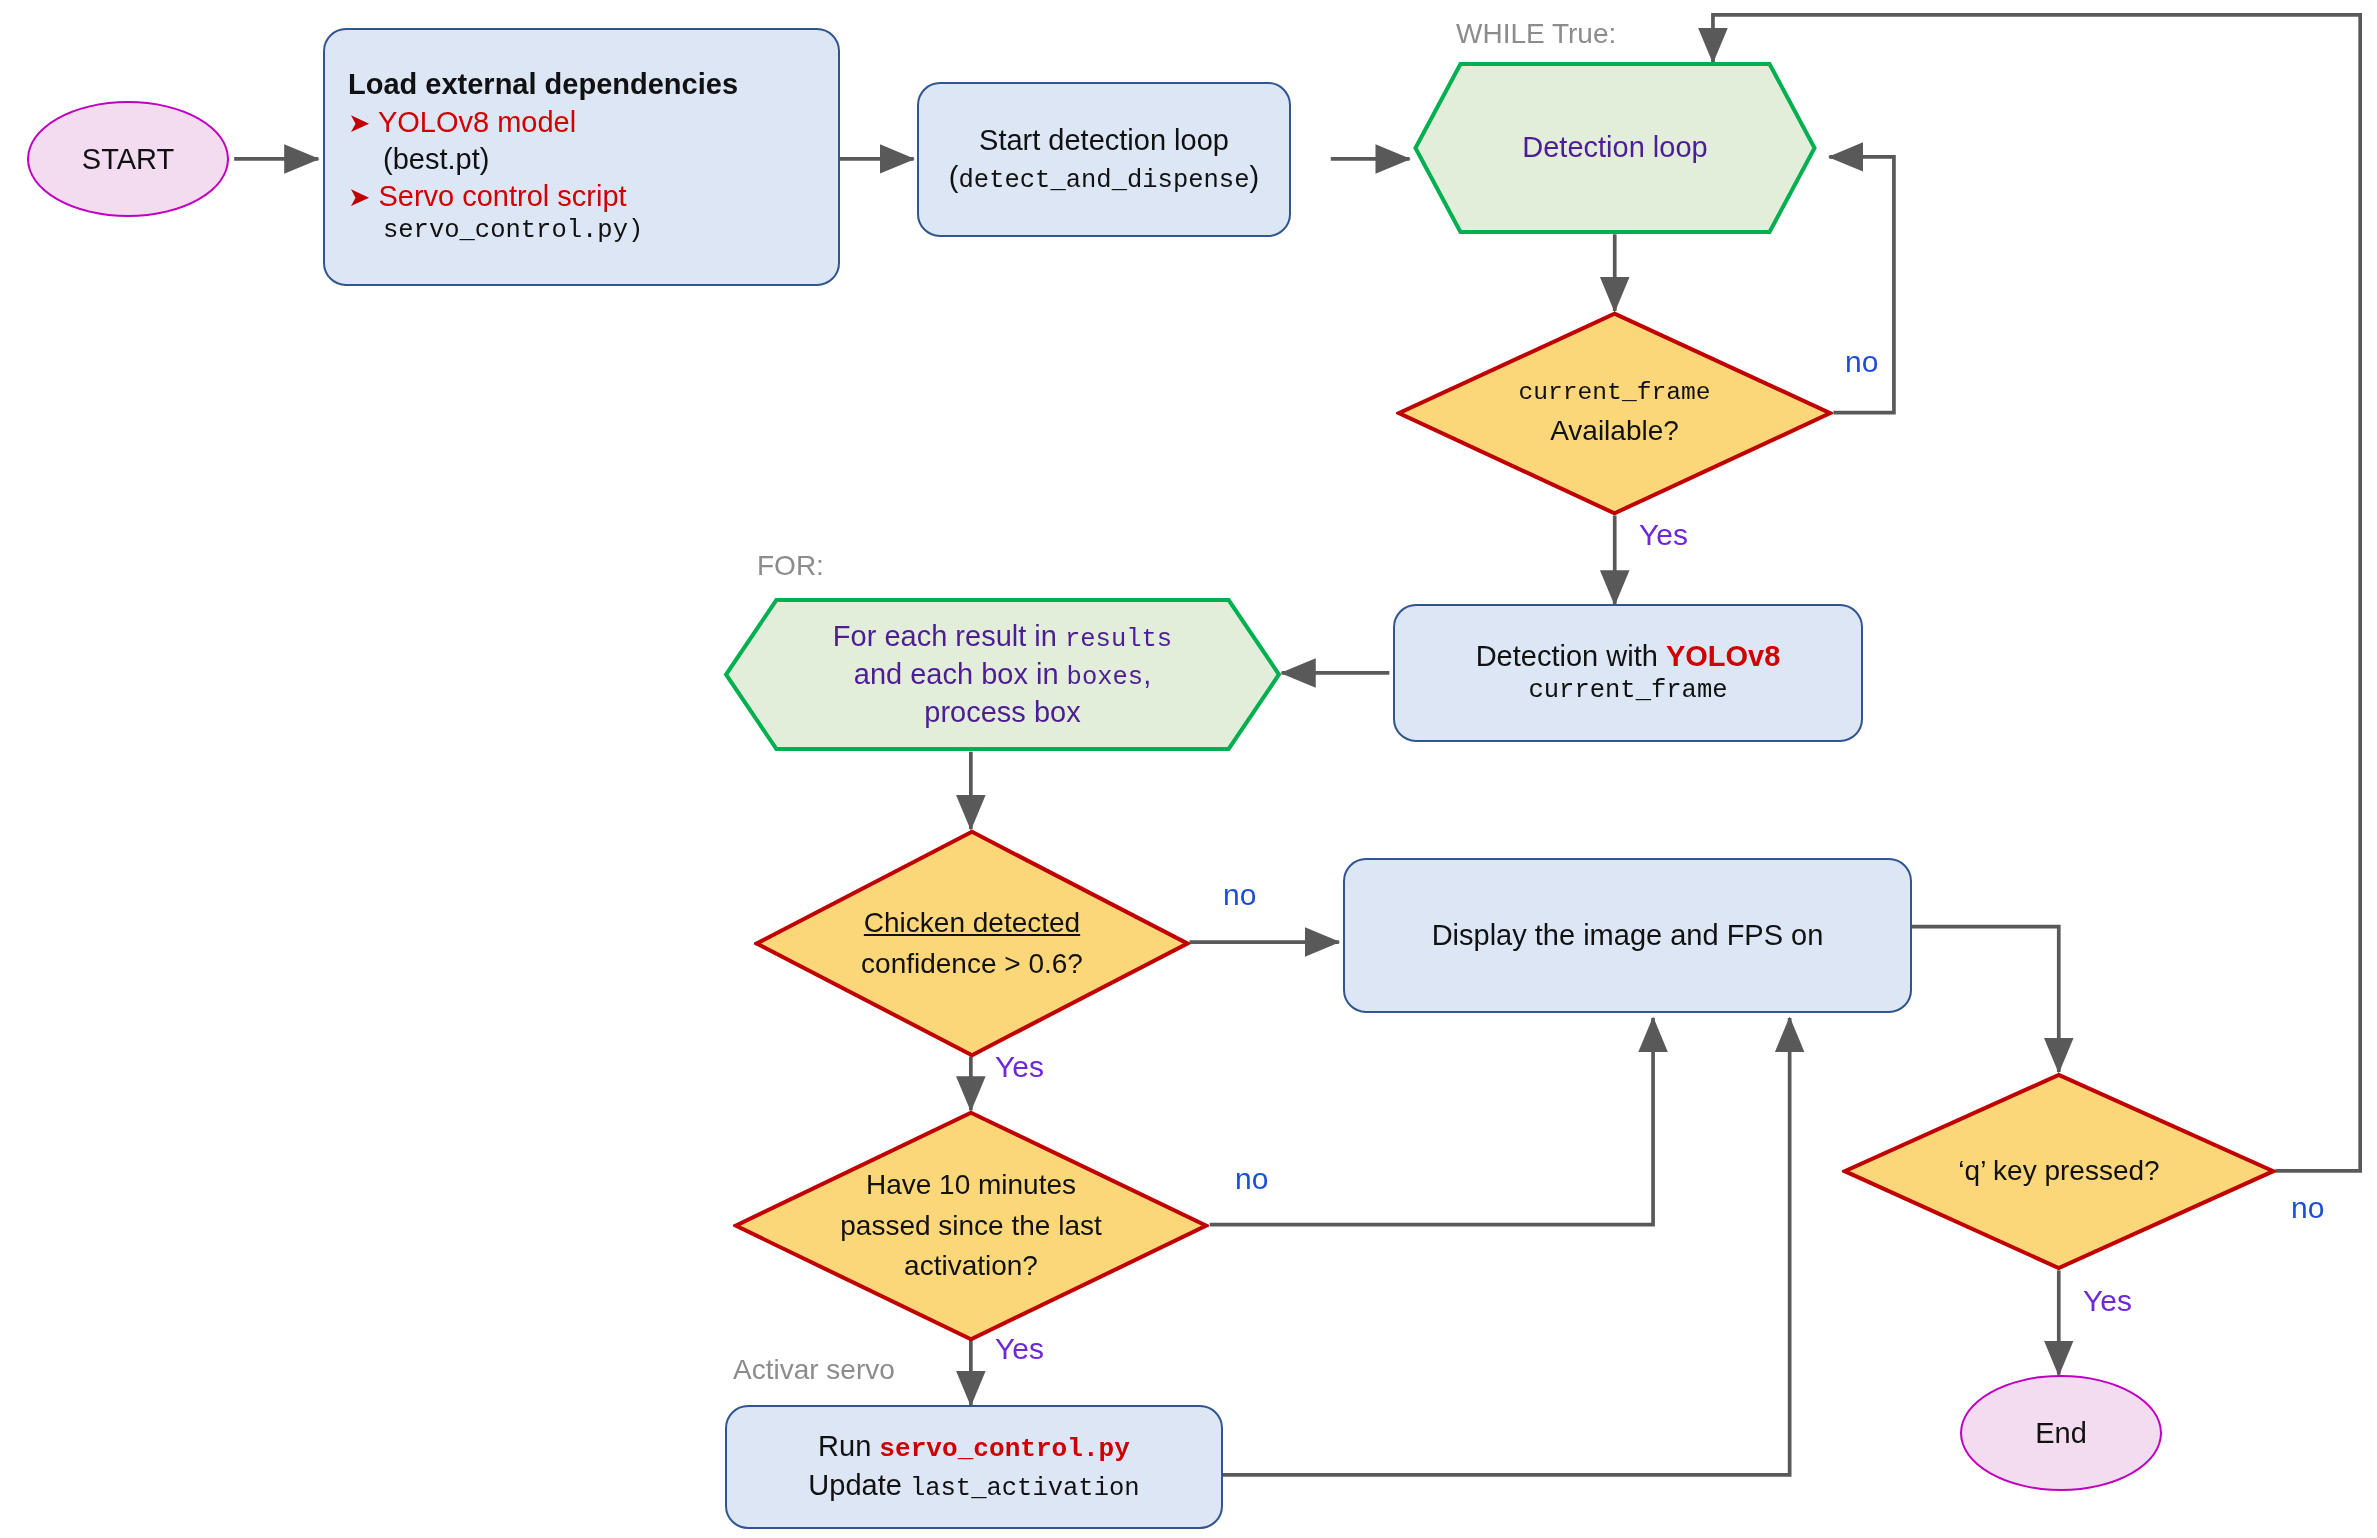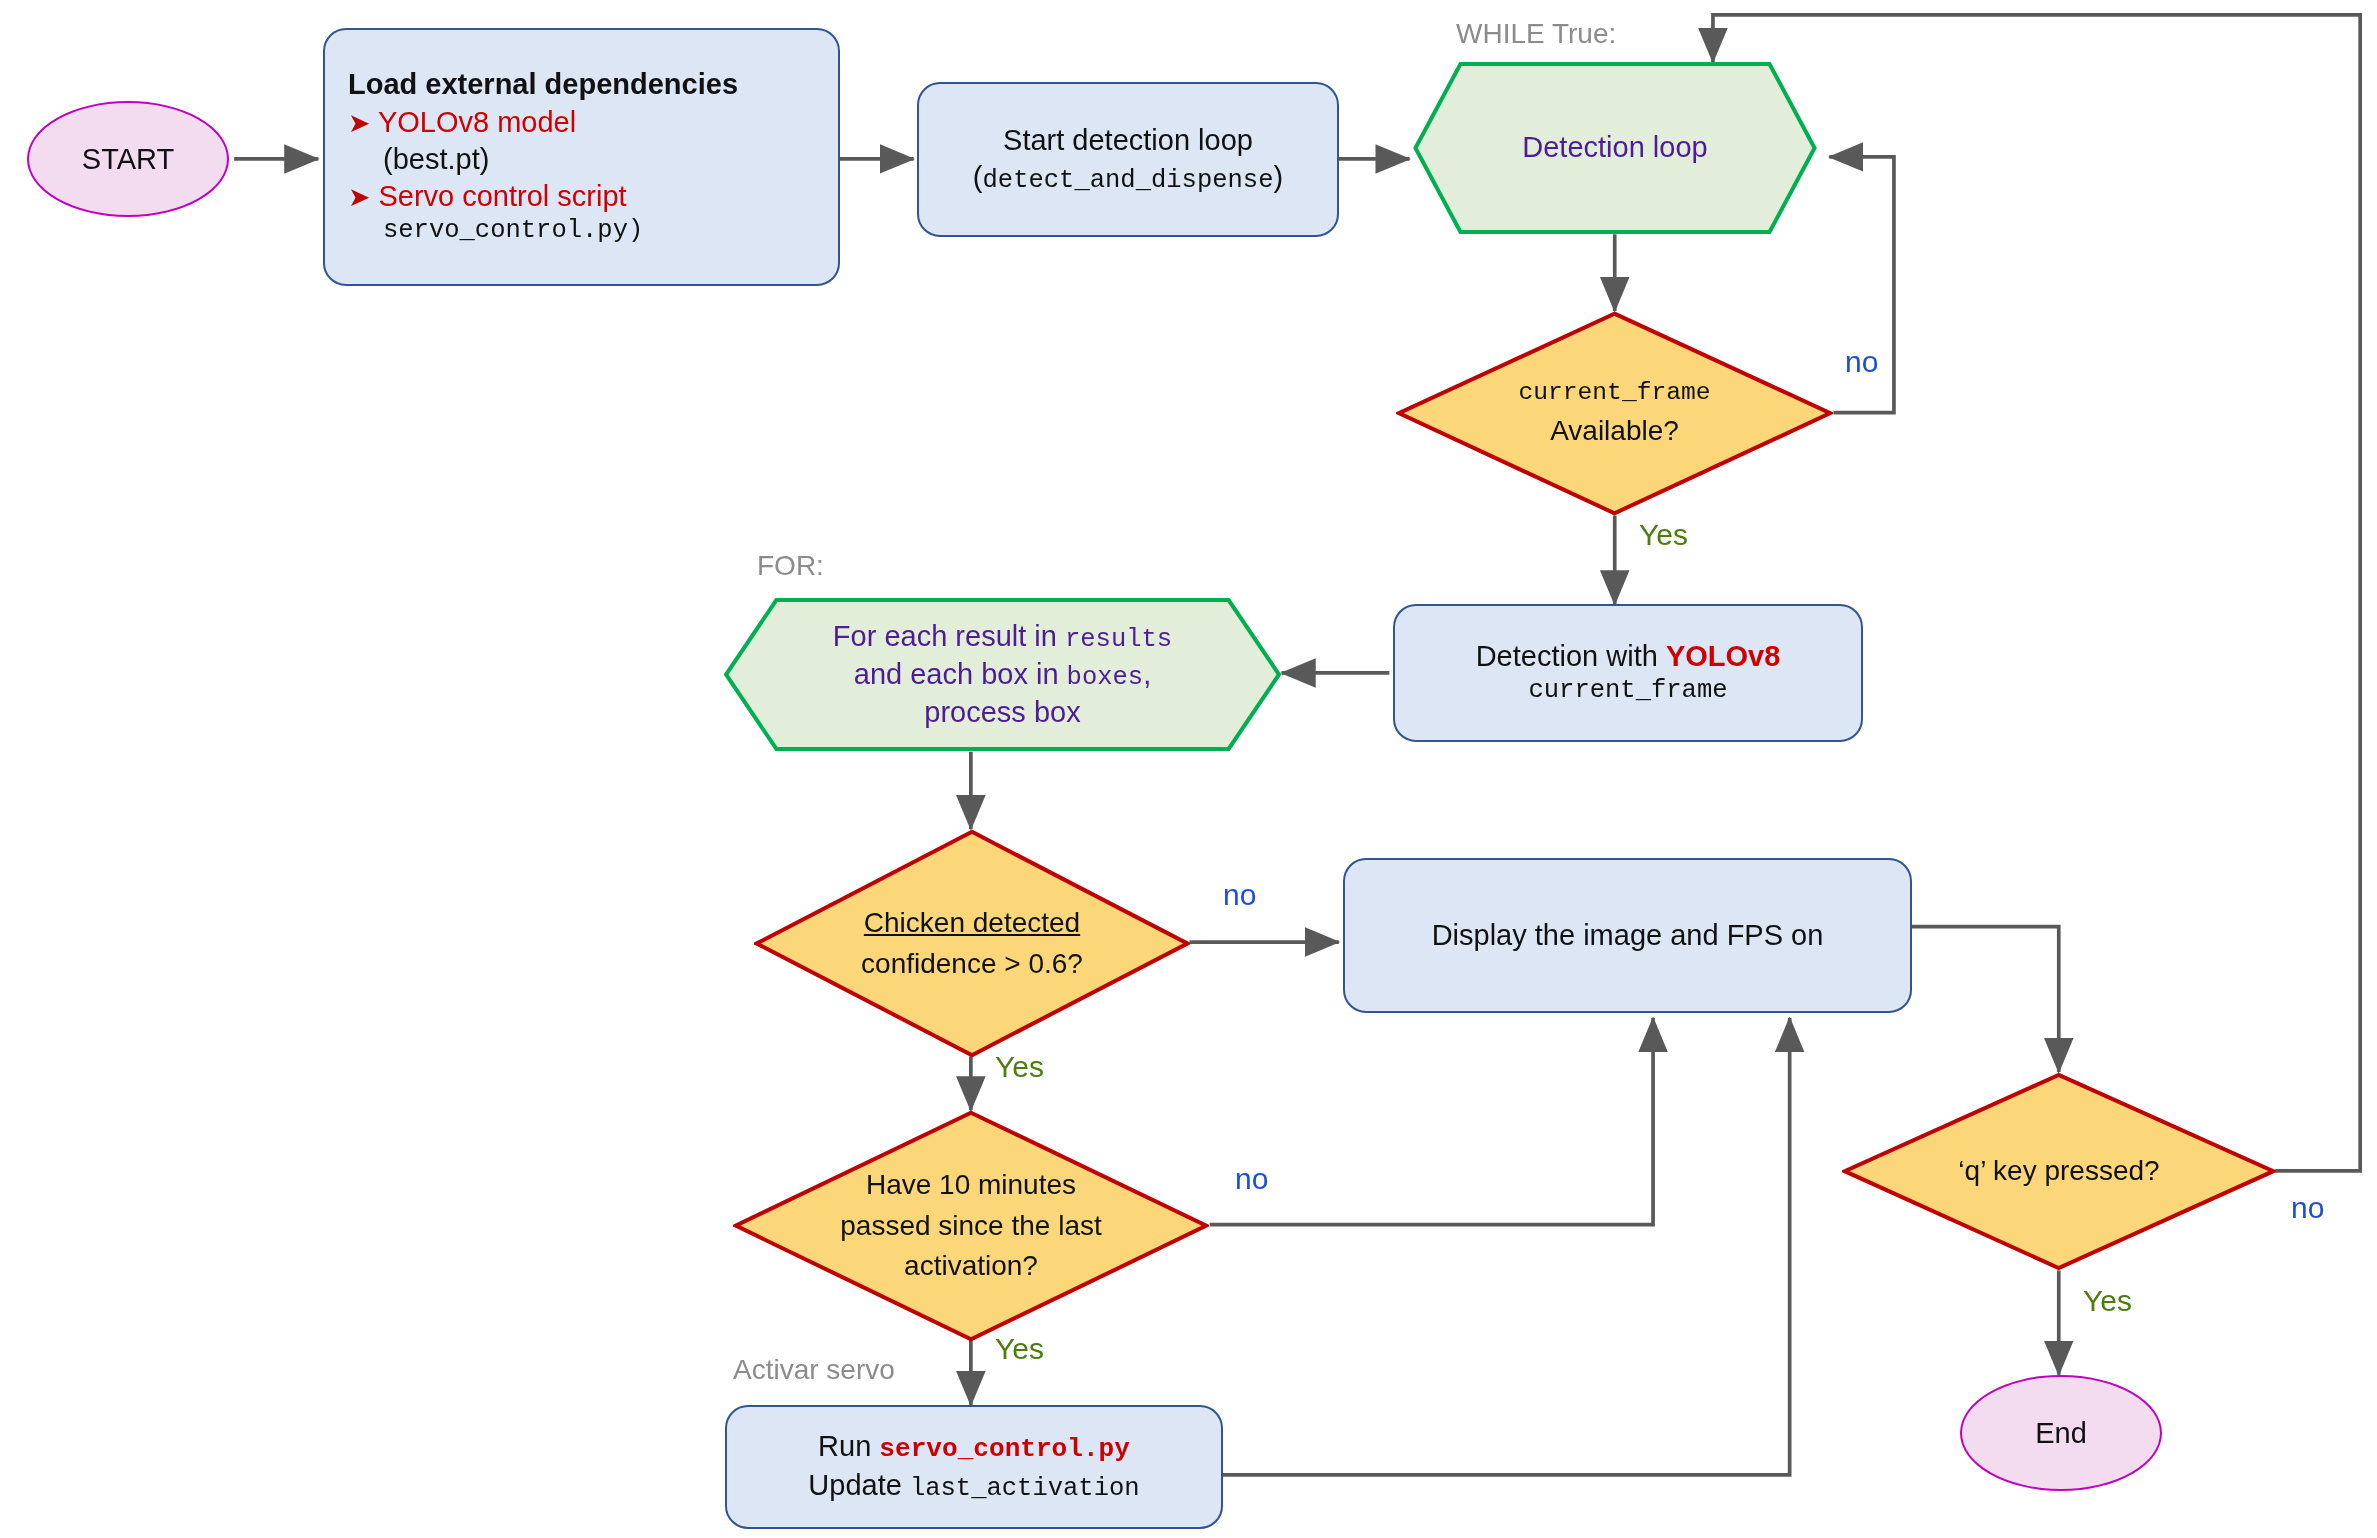--- a/index.html
+++ b/index.html
@@ -69,21 +69,21 @@
     display: flex; align-items: center; justify-content: center;
     text-align: center;
     font-size: 28px;
     color: #111111;
     line-height: 1.45;
   }
   
   .elabel {
     position: absolute;
     font-size: 30px;
-    color: #4d7c0f;
+    color: #6d28d9;
     white-space: nowrap;
   }
   .elabel.no {
     color: #1d4ed8;
   }
   
   .caption {
     position: absolute;
     font-size: 28px;
     color: #8C8C8C;
@@ -157,21 +157,21 @@
       </span>
       <span class="ltxt" style="padding-left:35px;">(best.pt)</span>
       <span class="ltxt">
         <span class="bullet">➤</span>
         <span class="red">Servo control script</span>
       </span>
       <span class="ltxt mono" style="padding-left:35px;">servo_control.py)</span>
     </div>
   </div>
 
-  <div class="node process" style="left:917px; top:82px; width:422px; height:155px;">
+  <div class="node process" style="left:917px; top:82px; width:374px; height:155px;">
     <div class="inner">
       <span style="display:block;">Start detection loop</span>
       <span style="display:block;">(<span class="mono">detect_and_dispense</span>)</span>
     </div>
   </div>
 
   <div class="hexwrap" style="left:1413px; top:62px; width:404px; height:172px;">
     <svg width="404" height="172" viewBox="0 0 600 256">
       <polygon points="70,3 530,3 597,128 530,253 70,253 3,128" fill="#E2EEDA" stroke="#00B050" stroke-width="6"></polygon>
     </svg>

